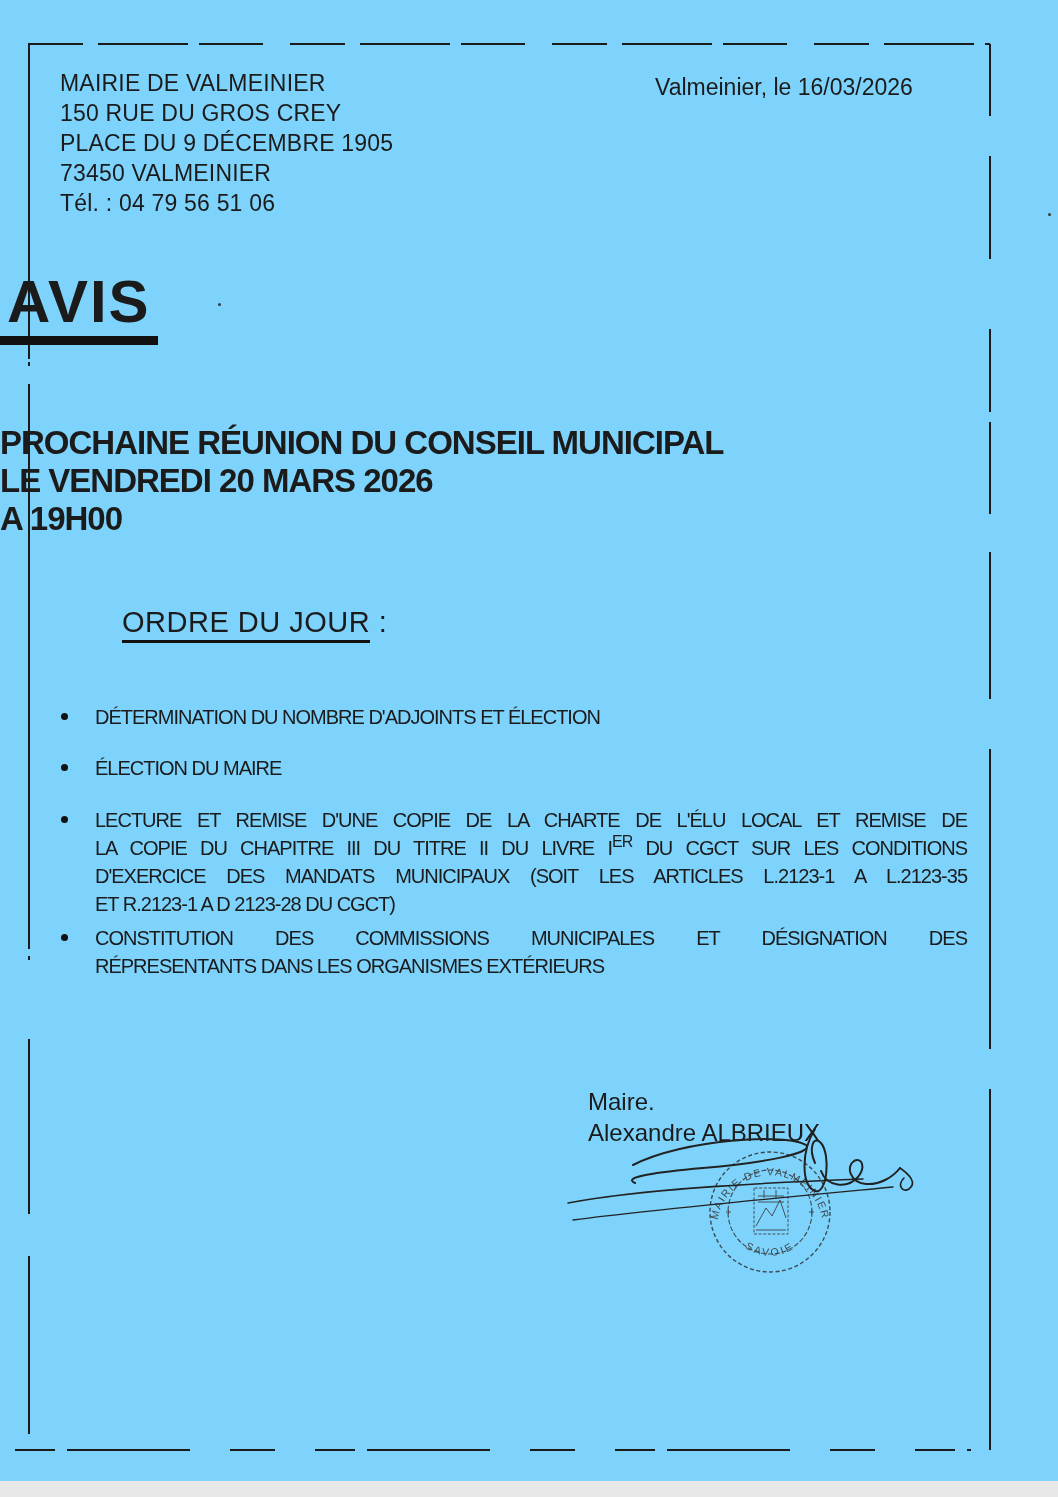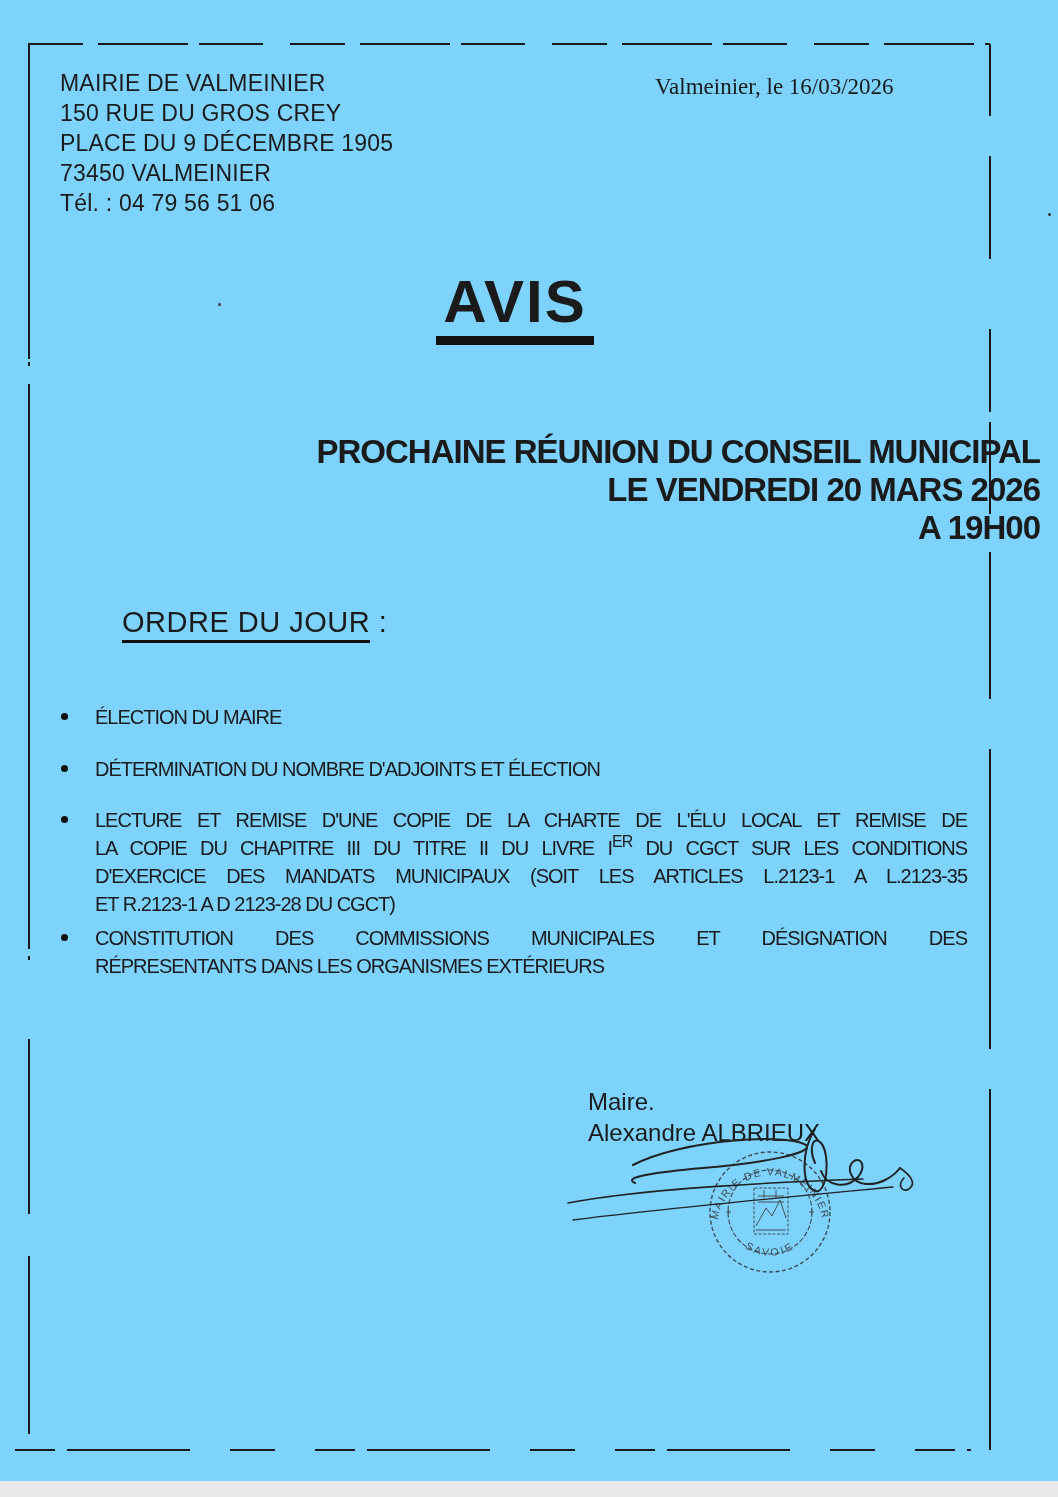--- a/index.html
+++ b/index.html
@@ -18,29 +18,29 @@
   .scan-bottom{left:15px;top:1449px;width:956px;height:2px;
     background:repeating-linear-gradient(90deg,#1b1b1b 0 40px,transparent 40px 52px,#1b1b1b 52px 175px,transparent 175px 215px,#1b1b1b 215px 260px,transparent 260px 300px);}
   .scan-left{left:28px;top:44px;width:2px;height:1406px;
     background:linear-gradient(180deg,#1b1b1b 0 315px,transparent 315px 318px,#1b1b1b 318px 322px,transparent 322px 340px,#1b1b1b 340px 905px,transparent 905px 912px,#1b1b1b 912px 916px,transparent 916px 995px,#1b1b1b 995px 1170px,transparent 1170px 1212px,#1b1b1b 1212px 1390px,transparent 1390px 1406px);}
   .scan-right{left:989px;top:44px;width:2px;height:1406px;
     background:linear-gradient(180deg,#1b1b1b 0 72px,transparent 72px 112px,#1b1b1b 112px 215px,transparent 215px 285px,#1b1b1b 285px 368px,transparent 368px 378px,#1b1b1b 378px 470px,transparent 470px 508px,#1b1b1b 508px 655px,transparent 655px 705px,#1b1b1b 705px 1005px,transparent 1005px 1045px,#1b1b1b 1045px 1406px);}
   .artifact-dot{position:absolute;width:3px;height:3px;background:#3a3a3a;border-radius:50%;}
 
   
   .sender{position:absolute;left:60px;top:68px;font-size:23px;line-height:30px;letter-spacing:0.2px;}
-  .dateline{position:absolute;left:655px;top:74px;font-size:23px;font-family:Liberation Serif, serif;}
+  .dateline{position:absolute;left:655px;top:74px;font-size:23px;}
 
   
-  .avis-wrap{position:absolute;left:0;top:270px;width:1030px;text-align:center;}
+  .avis-wrap{position:absolute;left:0;top:270px;width:1030px;}
   .avis{display:inline-block;font-size:60px;font-weight:bold;letter-spacing:2px;
         border-bottom:9px solid #111;padding:0 7px 3px 7px;line-height:1.05;}
 
   
-  .meeting{position:absolute;left:0;top:433px;width:1040px;text-align:right;
+  .meeting{position:absolute;left:0;top:424px;width:1040px;text-align:left;
            font-size:33px;font-weight:bold;line-height:38px;letter-spacing:-1px;font-stretch:condensed;}
 
   
   .ordre{position:absolute;left:122px;top:606px;font-size:29px;letter-spacing:0.5px;}
   .ordre .u{border-bottom:3px solid #111;padding-bottom:2px;}
 
   
   .agenda{position:absolute;left:95px;top:703px;width:872px;font-size:20px;
           line-height:28px;letter-spacing:-1px;font-stretch:condensed;}
   .agenda-item{position:relative;margin-bottom:23px;}
@@ -87,28 +87,28 @@
     <span class="pline">LE VENDREDI 20 MARS 2026</span>
     <span class="pline">A 19H00</span>
   </div>
 
   <div class="ordre">
     <span class="u">ORDRE DU JOUR</span><span> :</span>
   </div>
 
   <div class="agenda">
 
+    <div class="agenda-item">
+      <span class="dot"></span>
+      <span class="pline">DÉTERMINATION DU NOMBRE D'ADJOINTS ET ÉLECTION</span>
+    </div>
+
     <div class="agenda-item gap-lg">
       <span class="dot"></span>
       <span class="pline">ÉLECTION DU MAIRE</span>
-    </div>
-
-    <div class="agenda-item">
-      <span class="dot"></span>
-      <span class="pline">DÉTERMINATION DU NOMBRE D'ADJOINTS ET ÉLECTION</span>
     </div>
 
     <div class="agenda-item gap-sm">
       <span class="dot"></span>
       <span class="jline">LECTURE ET REMISE D'UNE COPIE DE LA CHARTE DE L'ÉLU LOCAL ET REMISE DE</span>
       <span class="jline"><span>LA COPIE DU CHAPITRE III DU TITRE II DU LIVRE I</span><sup>ER</sup><span> DU CGCT SUR LES CONDITIONS</span></span>
       <span class="jline">D'EXERCICE DES MANDATS MUNICIPAUX (SOIT LES ARTICLES L.2123-1 A L.2123-35</span>
       <span class="pline">ET R.2123-1 A D 2123-28 DU CGCT)</span>
     </div>
 

